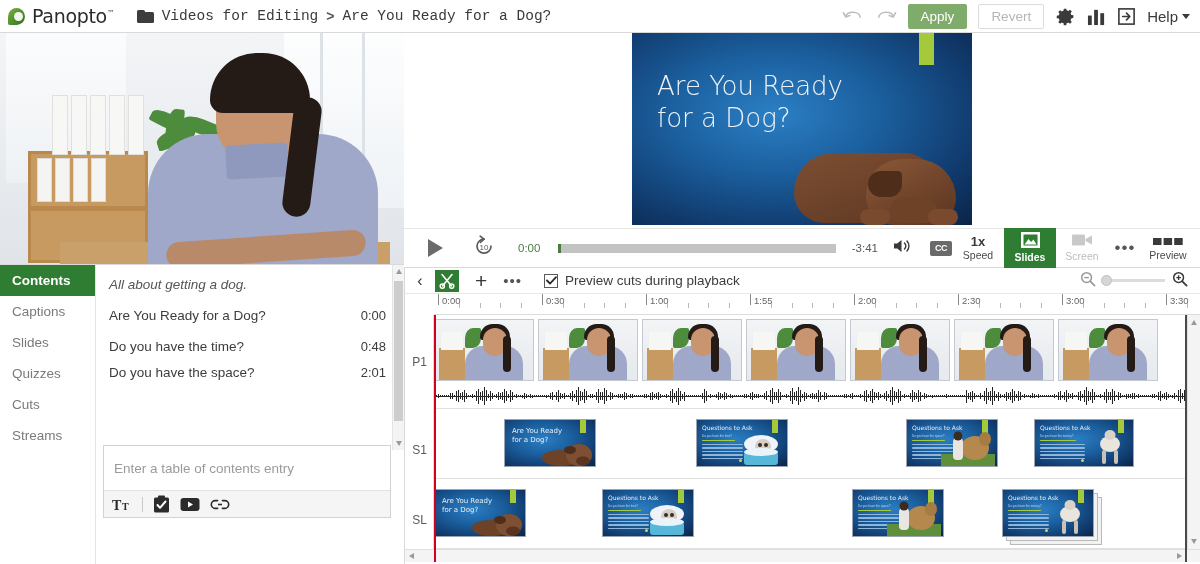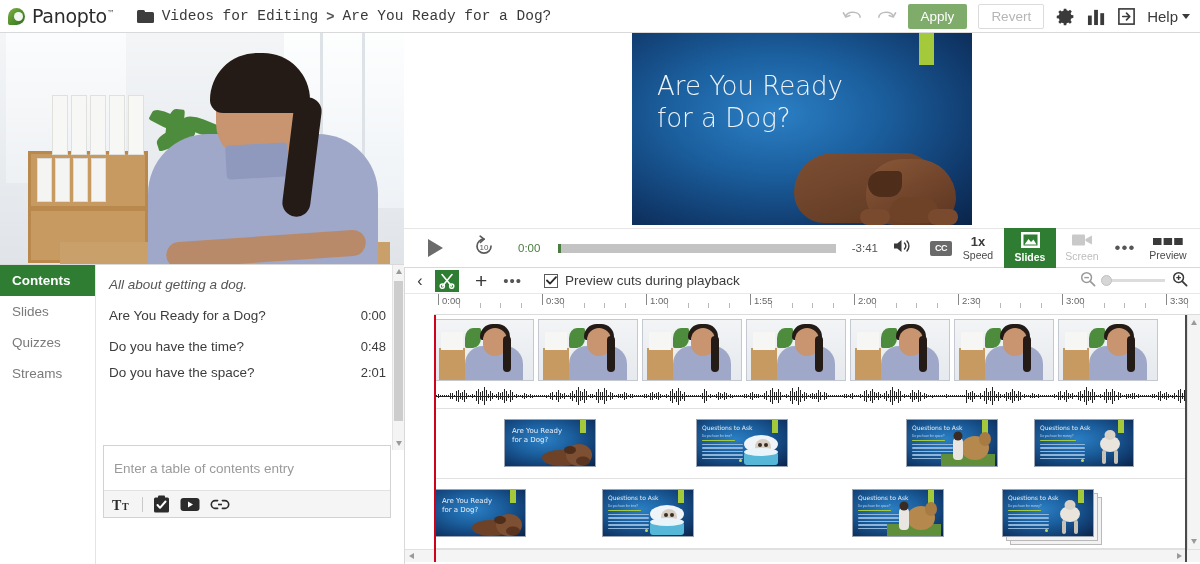--- a/index.html
+++ b/index.html
@@ -509,22 +509,24 @@
             <rect x="21.2" y="1" width="8.5" height="7" fill="#3a3a3a"></rect>
           </svg>
       </span>
       <span class="sub">Preview</span>
     </div>
   </div>
 
   <div id="left-panel">
     <div id="tab-rail">
       <div class="tab-item active">Contents</div>
+      <div class="tab-item">Captions</div>
       <div class="tab-item">Slides</div>
       <div class="tab-item">Quizzes</div>
+      <div class="tab-item">Cuts</div>
       <div class="tab-item">Streams</div>
     </div>
 
     <div id="toc-area">
       <div class="toc-desc">All about getting a dog.</div>
       <div class="toc-list">
         <div class="toc-row">
           <span>Are You Ready for a Dog?</span>
           <span class="toc-time">0:00</span>
         </div>
@@ -662,20 +664,25 @@
         <div class="tick minor" style="left: 648.8px;"></div>
         <div class="tick minor" style="left: 669.6px;"></div>
         <div class="tick minor" style="left: 690.4px;"></div>
         <div class="tick minor" style="left: 711.2px;"></div>
         <div class="tick major" style="left: 732px;"></div>
         <div class="tick-lbl" style="left: 736px;">3:30</div>
         <div class="tick minor" style="left: 752.8px;"></div>
       </div>
 
     <div id="tracks">
+      <div class="tl-label-col">
+        <div class="tl-label" style="top:40px">P1</div>
+        <div class="tl-label" style="top:128px">S1</div>
+        <div class="tl-label" style="top:198px">SL</div>
+      </div>
 
       <div class="track track-p1"></div>
       <div class="track track-s1"></div>
       <div class="track track-sl"></div>
 
       <div id="video-thumbs">
           <div class="vid-thumb" style="left: 29px; width: 100px;">
             <div class="vt-bg"></div>
             <div class="vt-shelf"></div>
             <div class="vt-bind"></div>

